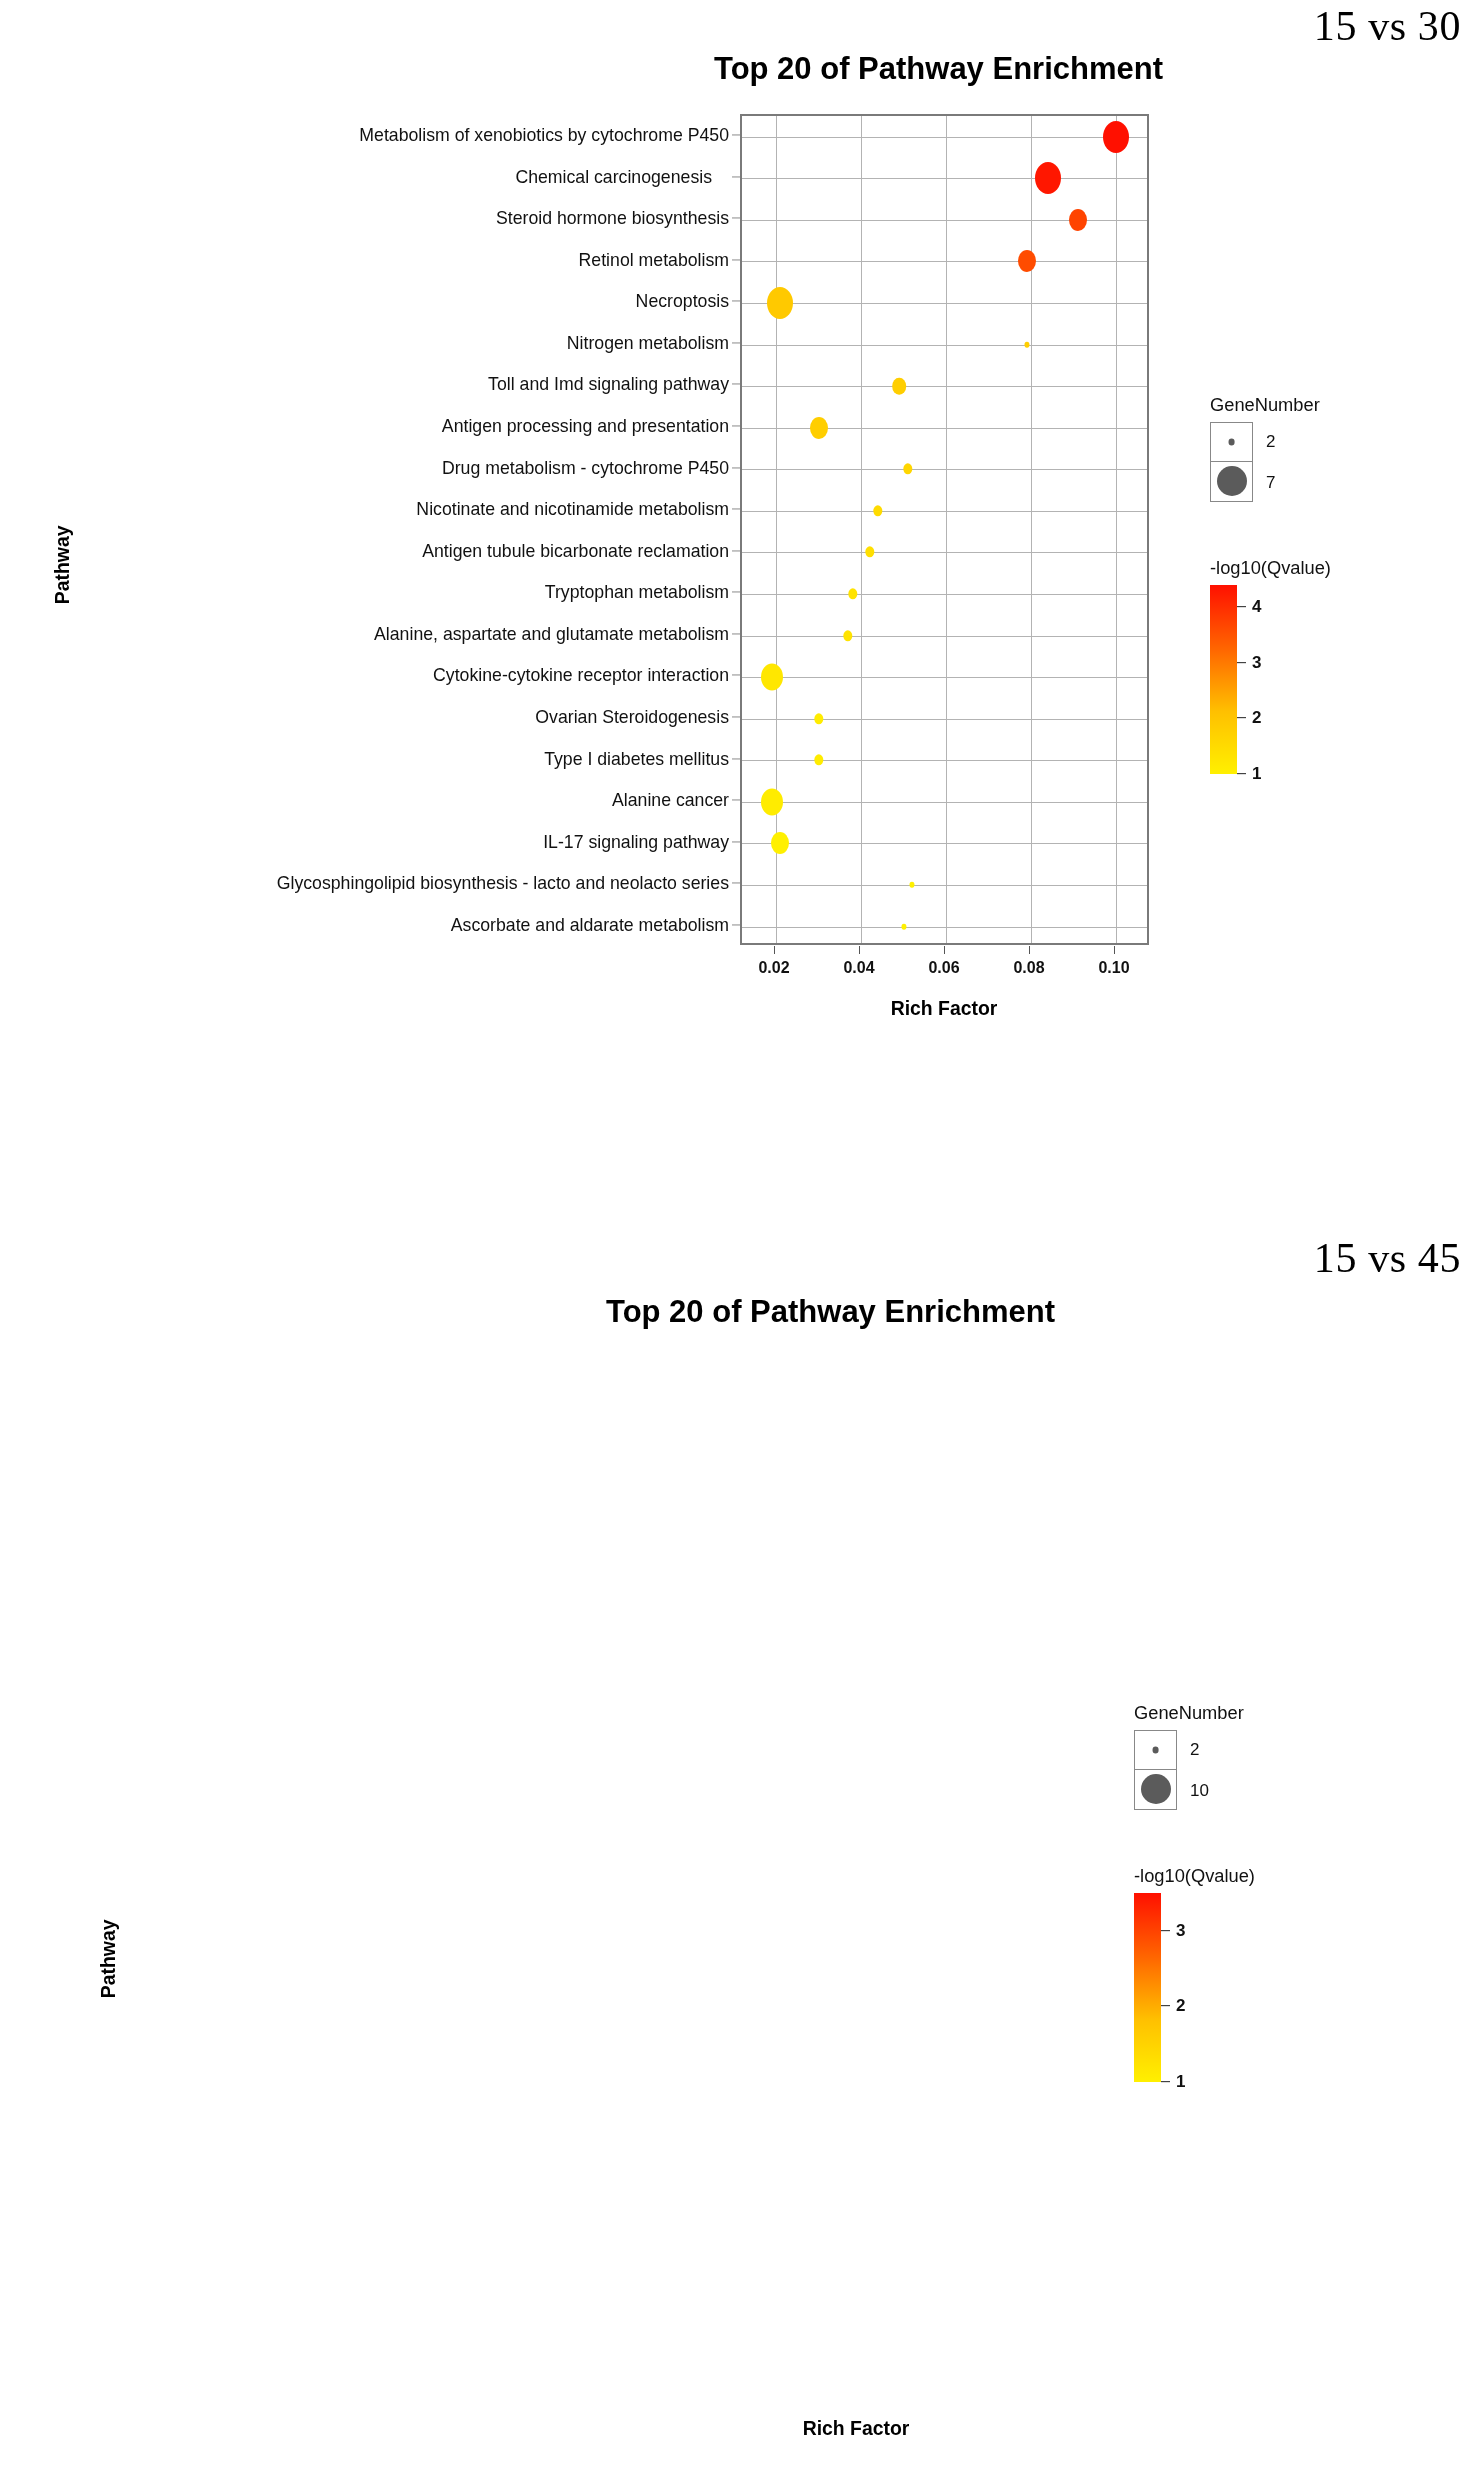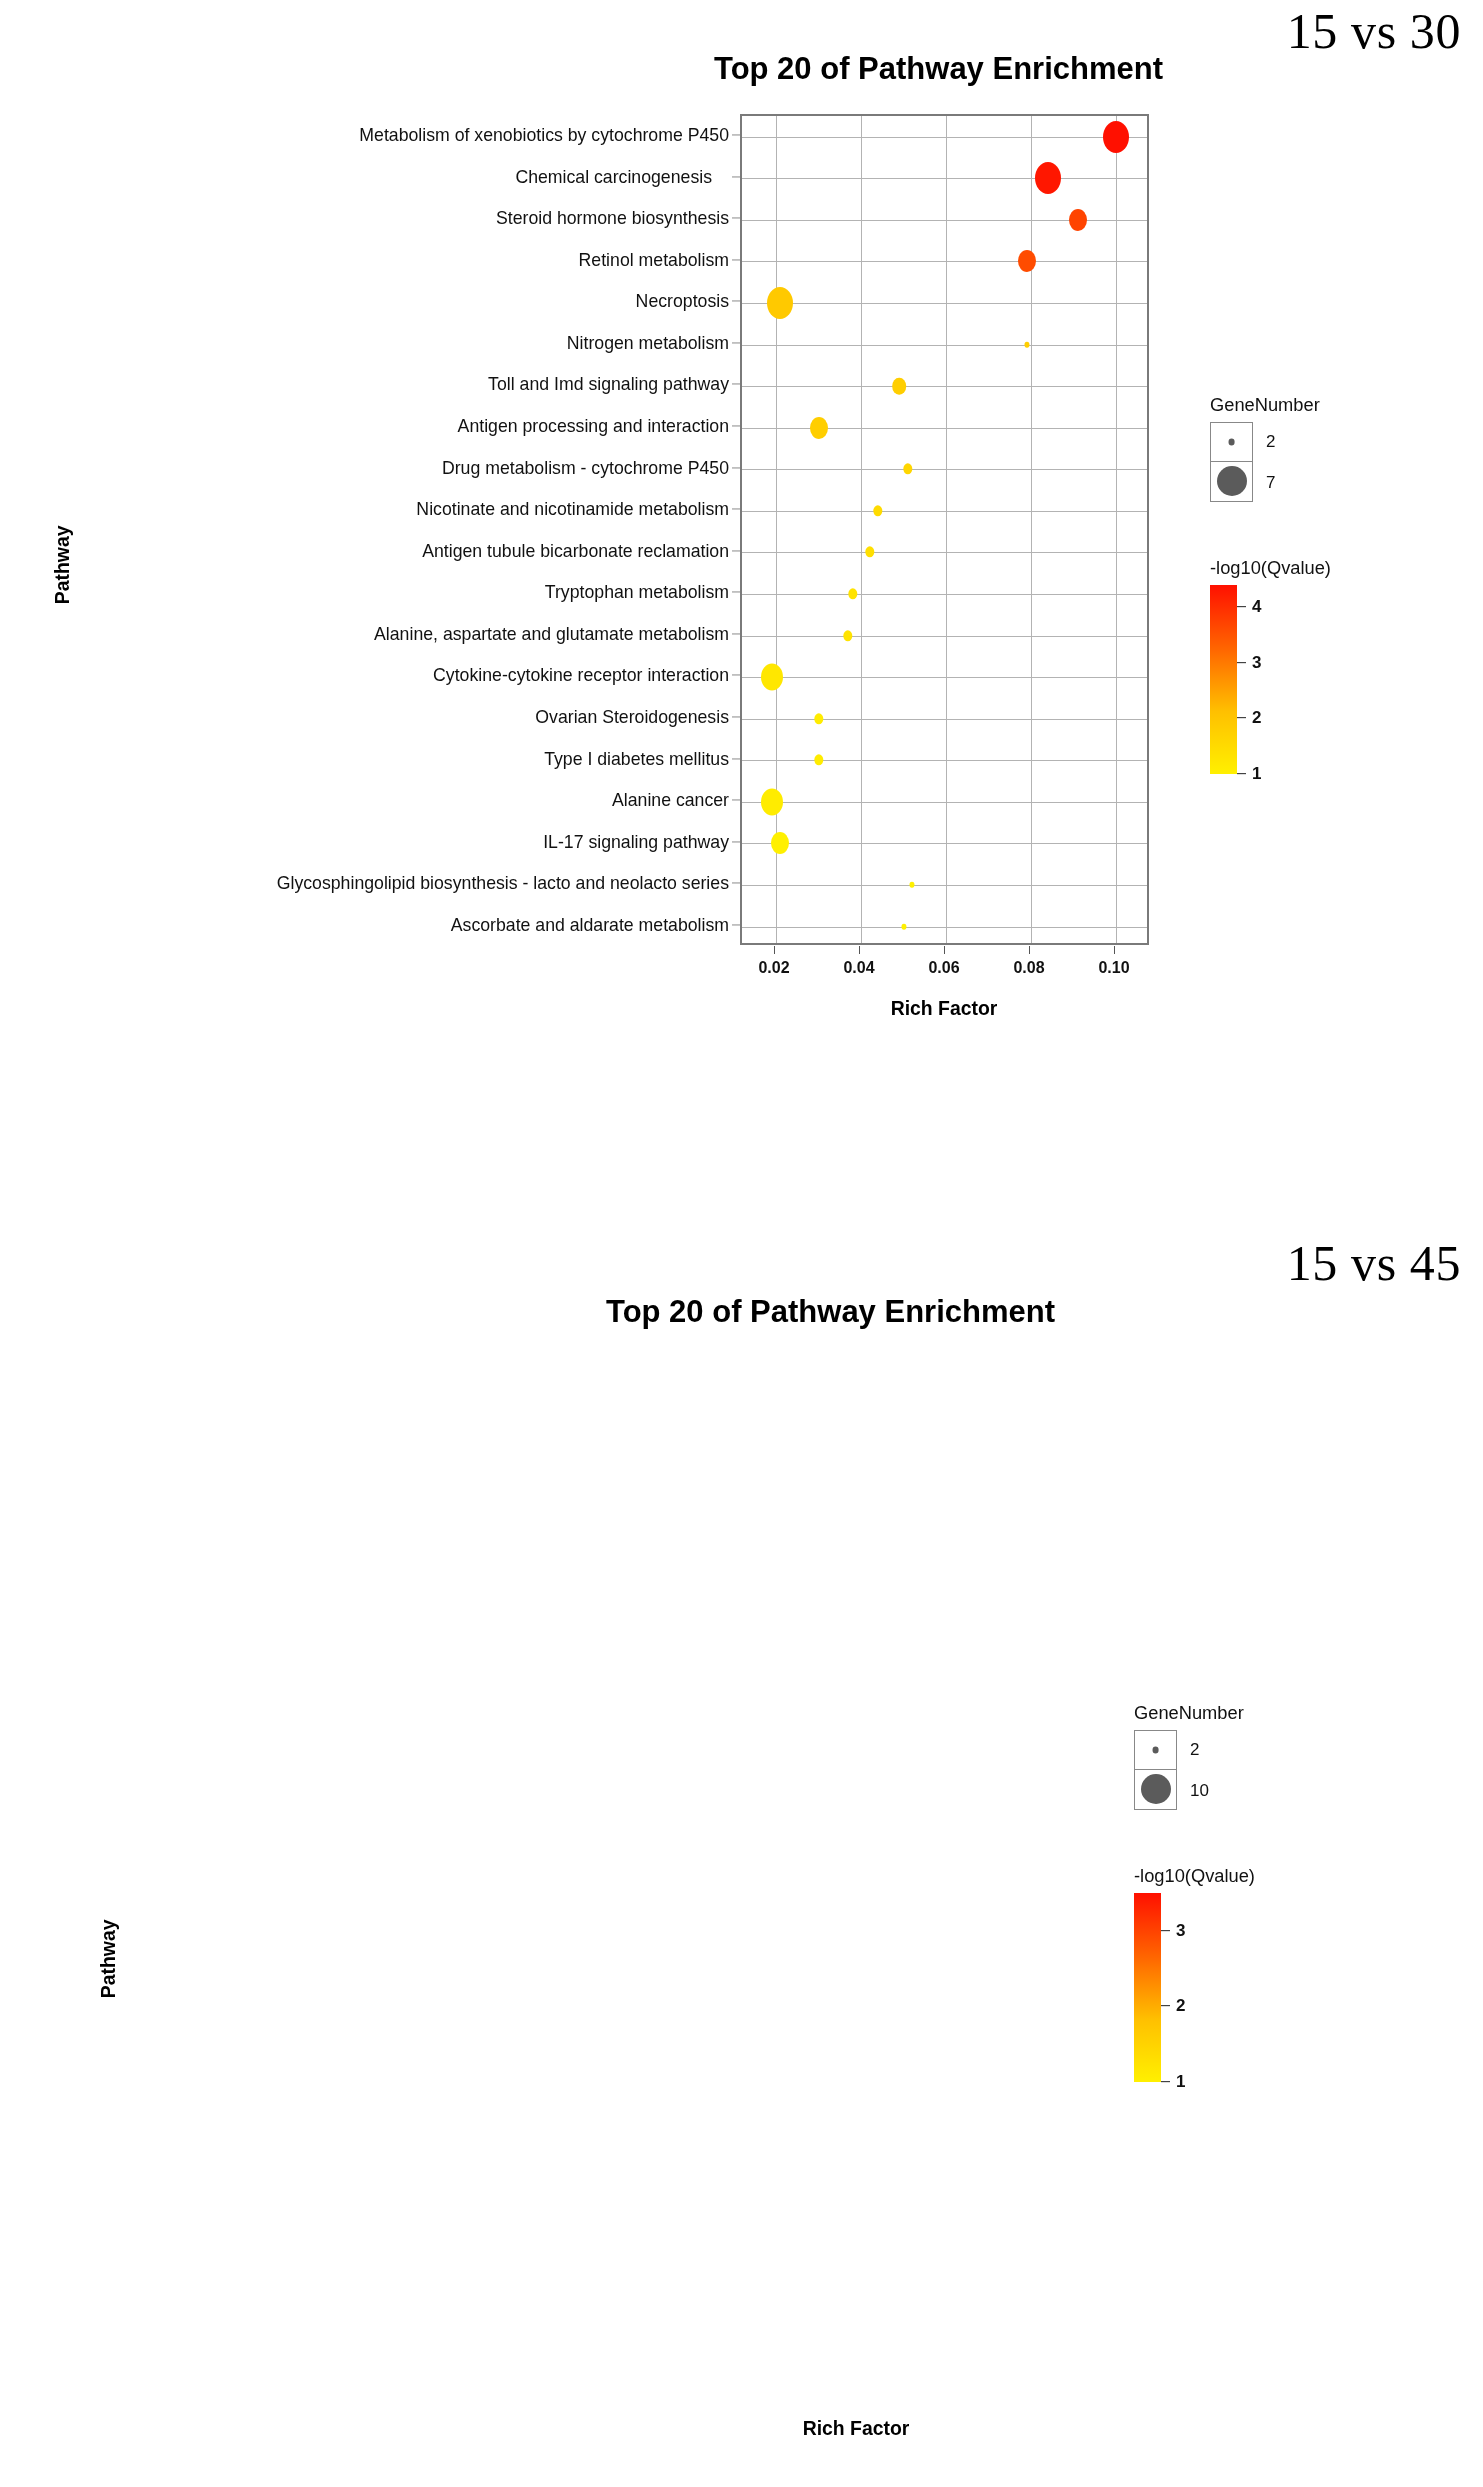--- a/index.html
+++ b/index.html
@@ -18,21 +18,21 @@
 
   
   .panel { position: absolute; left: 0; width: 1484px; }
   #panel-1 { top: 0px;    height: 1143px; }
   #panel-2 { top: 1171px; height: 1316px; }
 
   .corner-label {
     position: absolute;
     right: 23px;
     font-family: "Liberation Serif", serif;
-    font-size: 50px;
+    font-size: 42px;
     color: #000;
     letter-spacing: 0.6px;
     white-space: nowrap;
     text-align: right;
   }
 
   .chart-title {
     position: absolute;
     font-size: 31px;
     font-weight: bold;
@@ -222,21 +222,21 @@
         <div class="ylabel-item" style="top: 218px; right: 755px;">Steroid hormone biosynthesis</div>
         <div class="ytick-mark" style="top: 218px; left: 732px; position: absolute;"></div>
         <div class="ylabel-item" style="top: 260px; right: 755px;">Retinol metabolism</div>
         <div class="ytick-mark" style="top: 260px; left: 732px; position: absolute;"></div>
         <div class="ylabel-item" style="top: 301px; right: 755px;">Necroptosis</div>
         <div class="ytick-mark" style="top: 301px; left: 732px; position: absolute;"></div>
         <div class="ylabel-item" style="top: 343px; right: 755px;">Nitrogen metabolism</div>
         <div class="ytick-mark" style="top: 343px; left: 732px; position: absolute;"></div>
         <div class="ylabel-item" style="top: 384px; right: 755px;">Toll and Imd signaling pathway</div>
         <div class="ytick-mark" style="top: 384px; left: 732px; position: absolute;"></div>
-        <div class="ylabel-item" style="top: 426px; right: 755px;">Antigen processing and interaction</div>
+        <div class="ylabel-item" style="top: 426px; right: 755px;">Antigen processing and presentation</div>
         <div class="ytick-mark" style="top: 426px; left: 732px; position: absolute;"></div>
         <div class="ylabel-item" style="top: 468px; right: 755px;">Drug metabolism - cytochrome P450</div>
         <div class="ytick-mark" style="top: 468px; left: 732px; position: absolute;"></div>
         <div class="ylabel-item" style="top: 509px; right: 755px;">Nicotinate and nicotinamide metabolism</div>
         <div class="ytick-mark" style="top: 509px; left: 732px; position: absolute;"></div>
         <div class="ylabel-item" style="top: 551px; right: 755px;">Antigen tubule bicarbonate reclamation</div>
         <div class="ytick-mark" style="top: 551px; left: 732px; position: absolute;"></div>
         <div class="ylabel-item" style="top: 592px; right: 755px;">Tryptophan metabolism</div>
         <div class="ytick-mark" style="top: 592px; left: 732px; position: absolute;"></div>
         <div class="ylabel-item" style="top: 634px; right: 755px;">Alanine, aspartate and glutamate metabolism</div>

